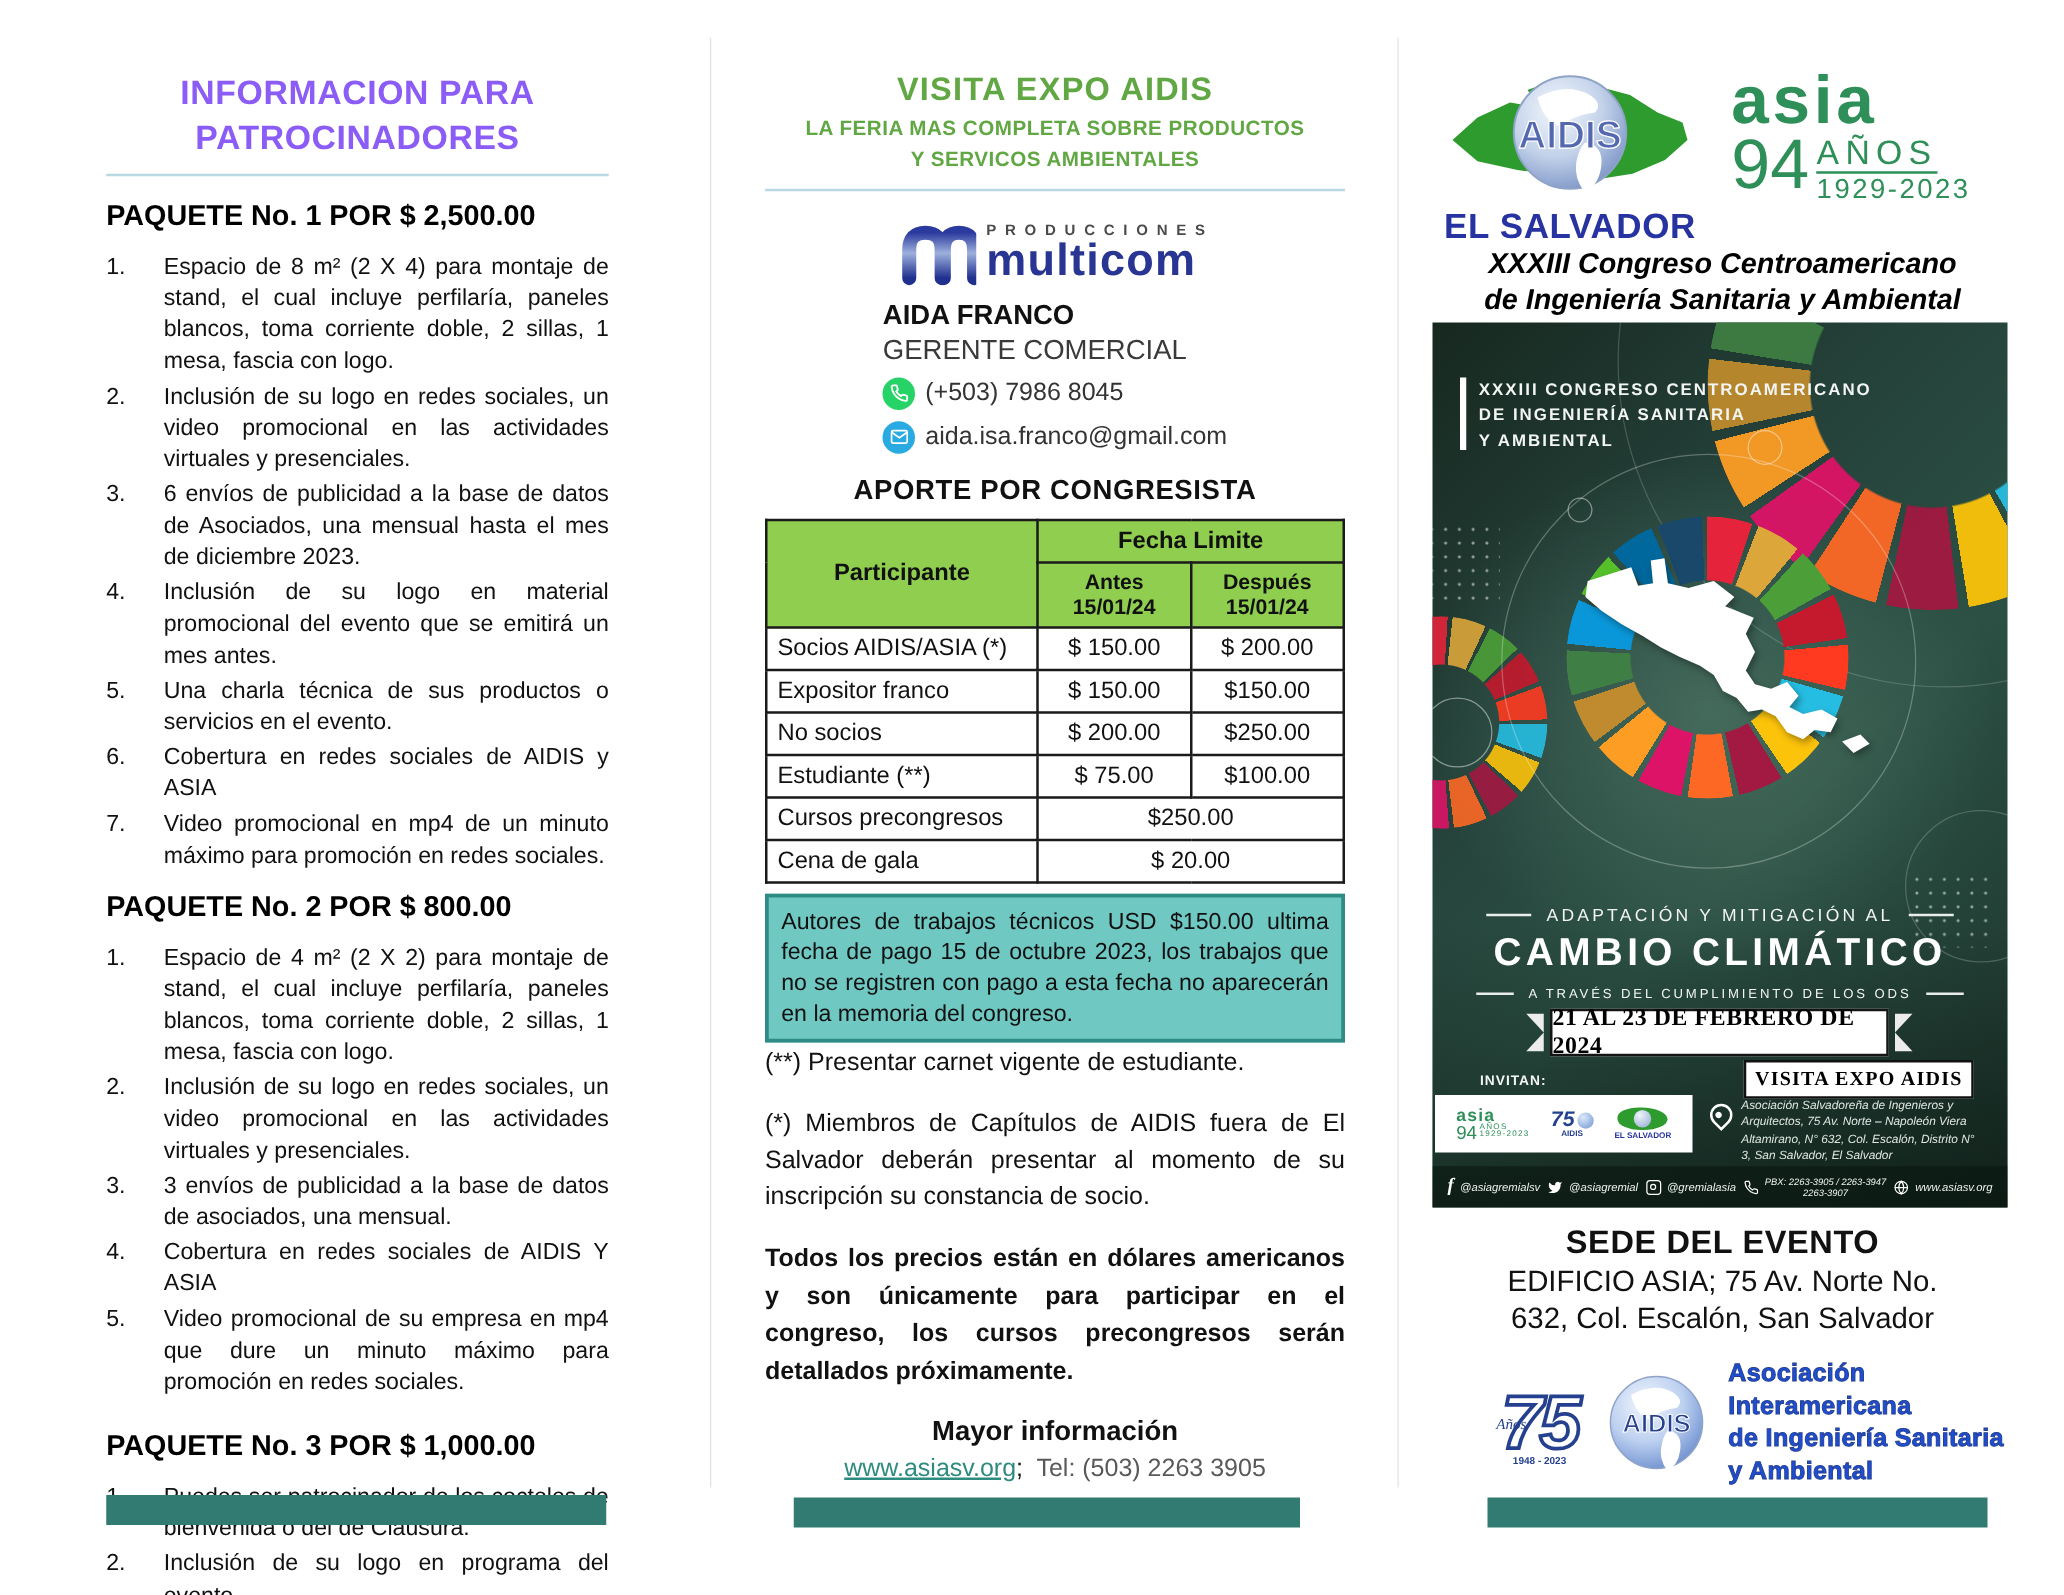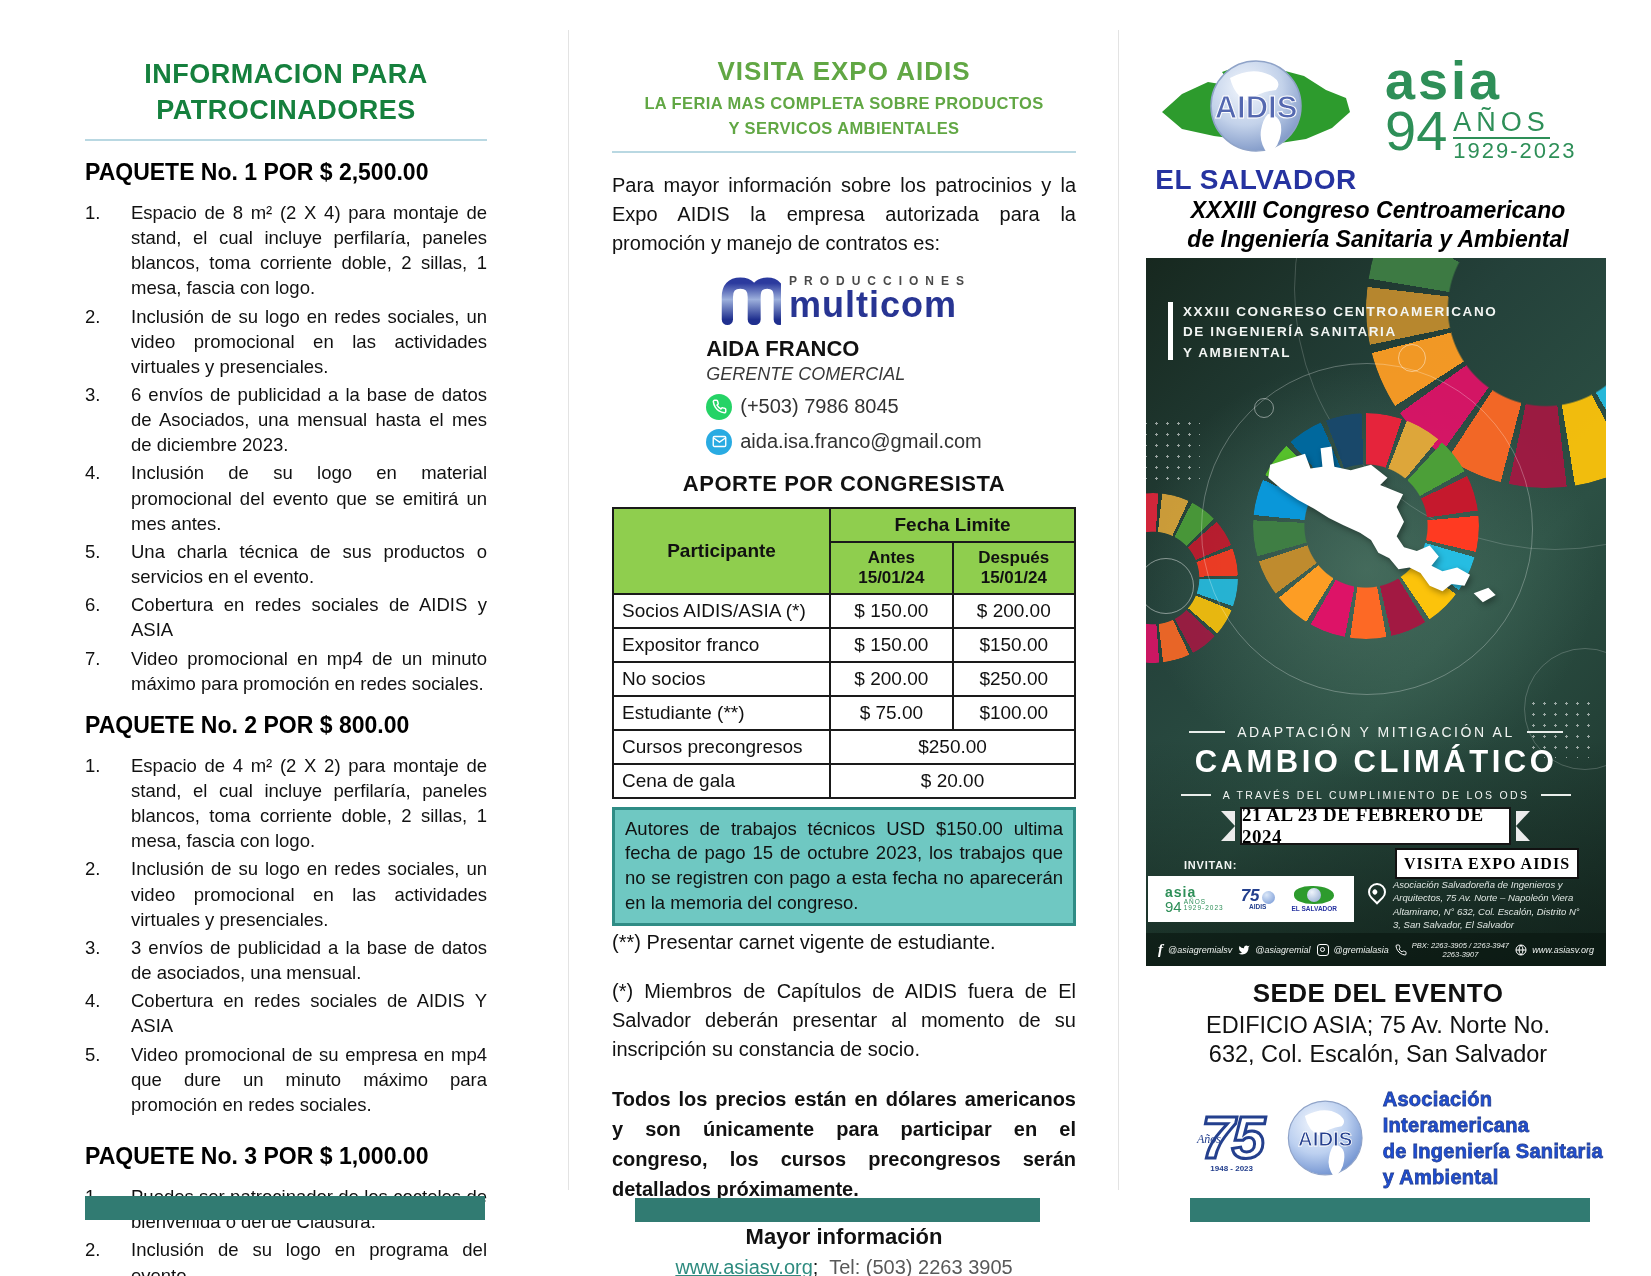--- a/index.html
+++ b/index.html
@@ -4,40 +4,40 @@
 <style>
   html,body{margin:0;padding:0;}
   body{
     width:1651px;height:1276px;position:relative;background:#ffffff;
     font-family:"Liberation Sans", sans-serif;color:#111;overflow:hidden;
   }
   
   .sep{position:absolute;top:30px;width:1px;height:1160px;background:#e3e3e3;}
   .teal-bar{position:absolute;height:24px;background:#317b72;}
   .title-rule{height:2px;background:#b9d8e2;margin:10px 0 18px 0;}
-  .col-title{color:#15803d;font-weight:bold;text-align:center;font-size:27px;line-height:1.35;letter-spacing:.5px;}
+  .col-title{color:#8b5cf6;font-weight:bold;text-align:center;font-size:27px;line-height:1.35;letter-spacing:.5px;}
   
   #col1{position:absolute;left:85px;top:56px;width:402px;}
   .pkg-h{font-size:23px;font-weight:bold;margin:6px 0 14px 0;color:#000;}
   .olist{counter-reset:item;margin-bottom:16px;}
   .li{display:flex;margin-bottom:3px;font-size:18.5px;line-height:1.36;}
   .li .num{width:46px;flex:none;}
   .li .num::before{counter-increment:item;content:counter(item) ".";}
   .li .txt{flex:1;text-align:justify;}
   
   #col2{position:absolute;left:612px;top:56px;width:464px;}
   .m-title{color:#61a744;font-weight:bold;text-align:center;font-size:26px;letter-spacing:1px;}
   .m-sub{color:#61a744;font-weight:bold;text-align:center;font-size:16.5px;line-height:1.5;margin-top:4px;letter-spacing:.4px;}
   .intro{font-size:20px;text-align:justify;line-height:1.45;margin:14px 0 10px 0;}
   .mc{display:flex;justify-content:center;align-items:flex-end;gap:8px;margin:6px 0 10px 0;}
   .mc-text .line1{color:#4a4a4a;font-size:12px;letter-spacing:7px;font-weight:bold;margin-top:6px;}
   .mc-text .line2{color:#283593;font-size:36px;font-weight:bold;letter-spacing:1px;margin-top:-4px;}
   .contact{width:fit-content;margin:0 auto;text-align:left;}
   .c-name{font-weight:bold;font-size:22px;}
-  .c-role{font-style:italic;font-size:18px;color:#3a3a3a;margin-top:2px;}
+  .c-role{font-size:22px;color:#3a3a3a;margin-top:2px;}
   .c-row{display:flex;align-items:center;gap:8px;margin-top:9px;font-size:20px;color:#333;}
   .badge{width:26px;height:26px;border-radius:50%;display:flex;align-items:center;justify-content:center;flex:none;}
   .badge svg{width:15px;height:15px;}
   .wa{background:#25D366;} .em{background:#29ABE2;}
   .aporte{font-size:22px;font-weight:bold;text-align:center;letter-spacing:.5px;margin:16px 0 10px 0;}
   table.fees{width:100%;border-collapse:collapse;font-size:19px;}
   table.fees th,table.fees td{border:2px solid #1a1a1a;padding:5px 8px;}
   table.fees th{background:#8FCE4E;font-weight:bold;text-align:center;}
   table.fees td.lbl{text-align:left;}
   table.fees td.val{text-align:center;}
@@ -208,21 +208,20 @@
 <div class="teal-bar" style="left:85px;top:1196px;width:400px;"></div>
 
 <div id="col2">
   <div class="m-title">VISITA EXPO AIDIS</div>
   <div class="m-sub">
     <span>LA FERIA MAS COMPLETA SOBRE PRODUCTOS</span><br>
     <span>Y SERVICOS AMBIENTALES</span>
   </div>
   <div class="title-rule"></div>
 
-  <p class="intro">Para mayor información sobre los patrocinios y la Expo AIDIS la empresa autorizada para la promoción y manejo de contratos es:</p>
 
   <div class="mc">
     <svg width="64" height="58" viewBox="0 0 74 64">
       <defs>
           <linearGradient id="mcg" x1="0" y1="0" x2="0" y2="1">
         <stop offset="0" stop-color="#2b3a9e"></stop>
             <stop offset=".45" stop-color="#9db0dc"></stop>
             <stop offset="1" stop-color="#20308f"></stop>
       </linearGradient>
         </defs>

